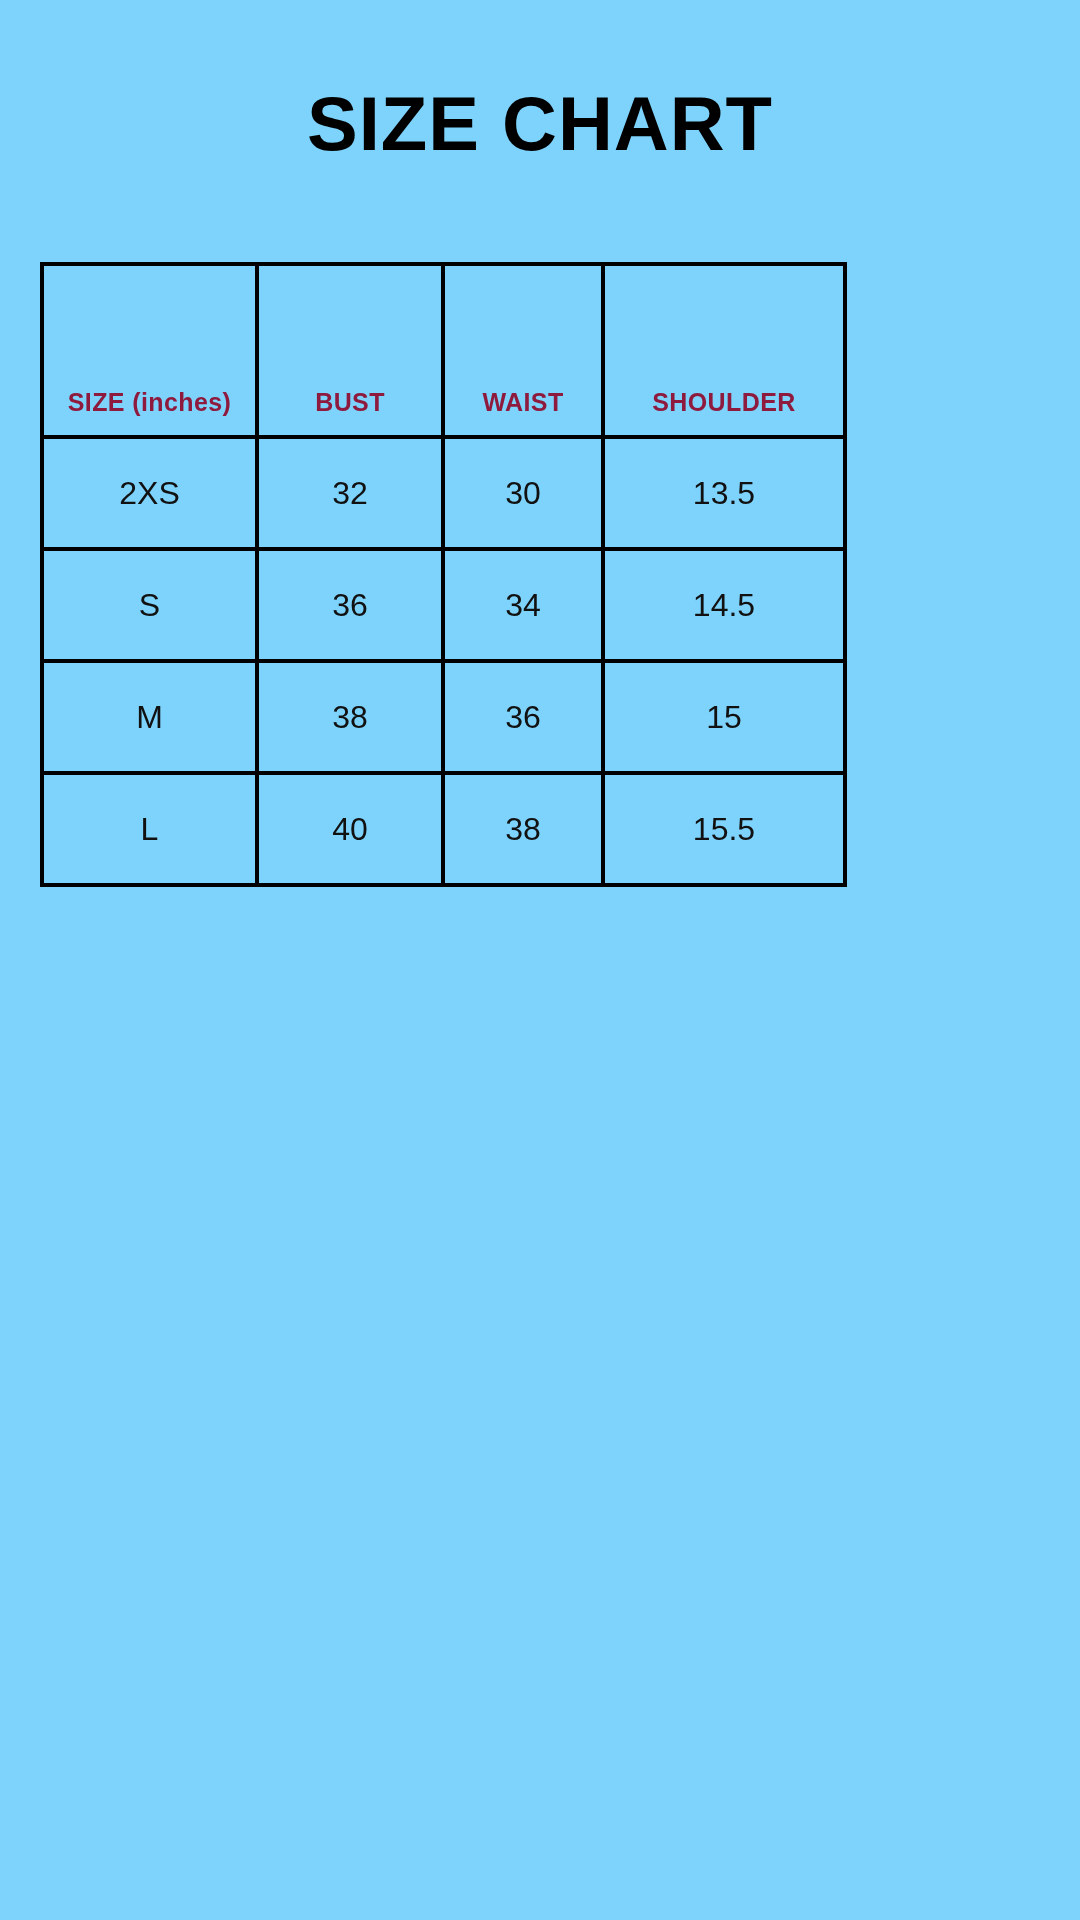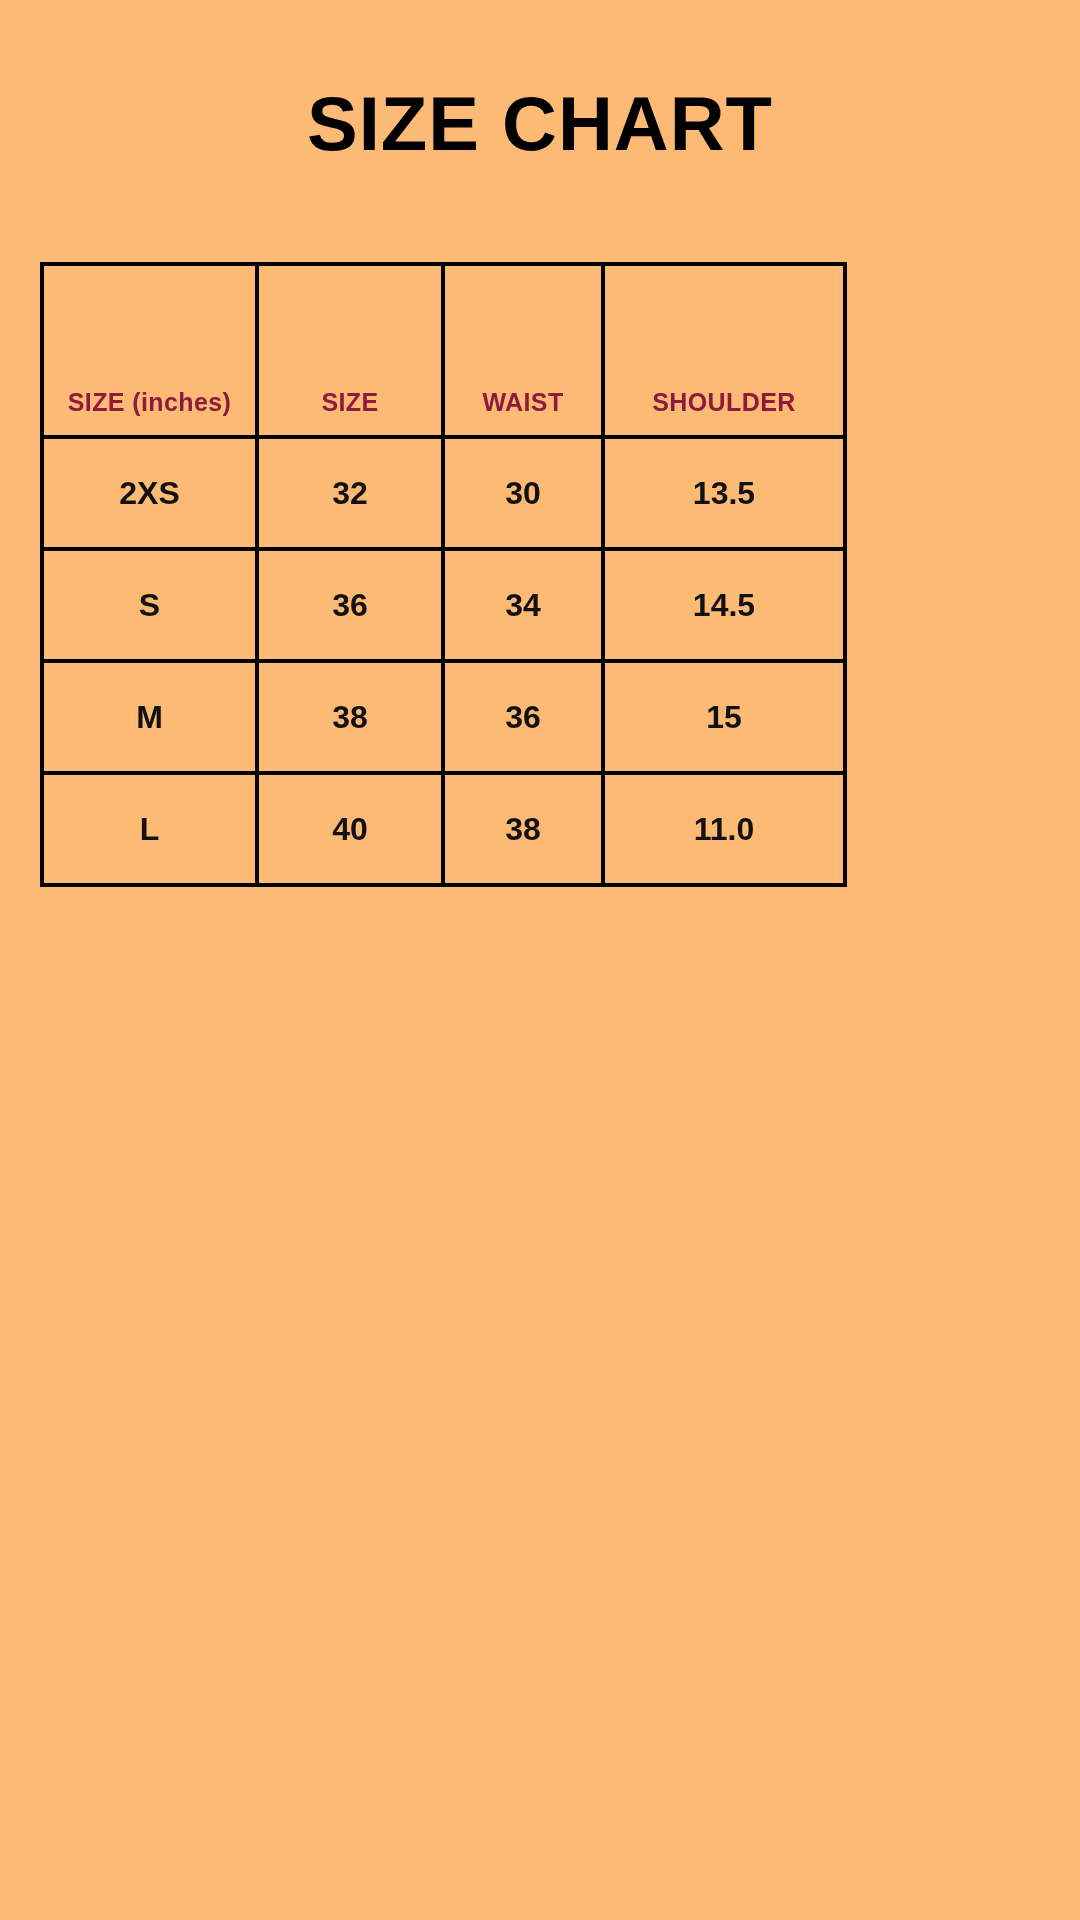--- a/index.html
+++ b/index.html
@@ -14,21 +14,21 @@
     font-family: "Liberation Sans", sans-serif;
     color: #000000;
     overflow: hidden;
     position: relative;
   }
 
   .page {
     width: 1080px;
     height: 1920px;
     box-sizing: border-box;
-    background: #fdba74;
+    background: #7dd3fc;
     position: relative;
   }
 
   .chart-title {
     position: absolute;
     top: 86px;
     left: 0;
     width: 1080px;
     text-align: center;
     font-size: 76px;
@@ -72,21 +72,21 @@
     font-weight: bold;
     color: #8E1B3E;
     letter-spacing: 0.4px;
     white-space: nowrap;
   }
 
   table.size-table tbody td {
     height: 108px;
     vertical-align: middle;
     font-size: 32px;
-    font-weight: bold;
+    font-weight: normal;
     color: #111111;
     white-space: nowrap;
   }
 </style>
 </head>
 <body>
 
 <div class="page">
 
   <div class="chart-title">SIZE CHART</div>
@@ -95,21 +95,21 @@
     <table class="size-table">
       <colgroup>
         <col class="c-size">
         <col class="c-bust">
         <col class="c-waist">
         <col class="c-shoulder">
       </colgroup>
       <thead>
         <tr>
           <th>SIZE (inches)</th>
-          <th>SIZE</th>
+          <th>BUST</th>
           <th>WAIST</th>
           <th>SHOULDER</th>
         </tr>
       </thead>
       <tbody>
         <tr>
           <td>2XS</td>
           <td>32</td>
           <td>30</td>
           <td>13.5</td>
@@ -123,19 +123,19 @@
         <tr>
           <td>M</td>
           <td>38</td>
           <td>36</td>
           <td>15</td>
         </tr>
         <tr>
           <td>L</td>
           <td>40</td>
           <td>38</td>
-          <td>11.0</td>
+          <td>15.5</td>
         </tr>
       </tbody>
     </table>
   </div>
 
 </div>
 
 </body></html>

